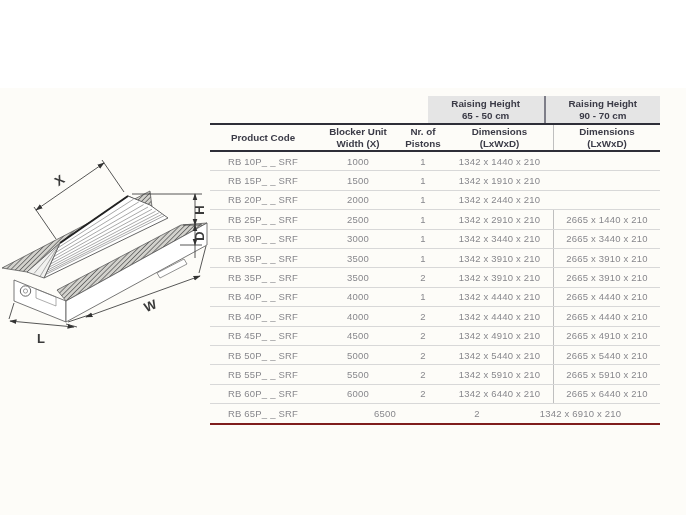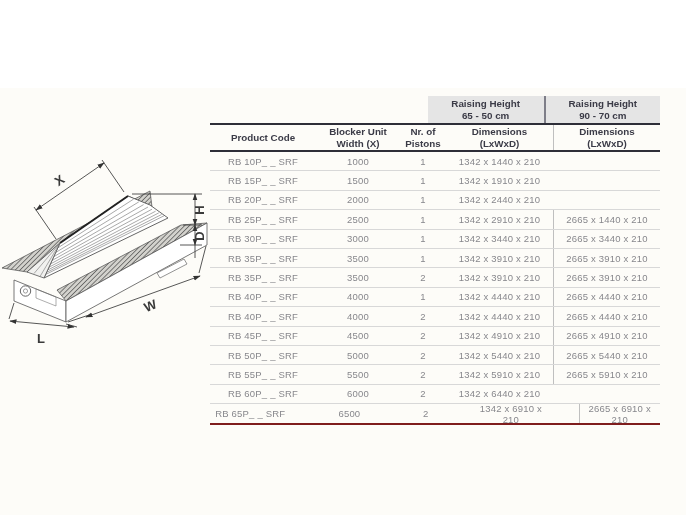--- a/index.html
+++ b/index.html
@@ -232,23 +232,23 @@
           <div class="cell c1">5500</div>
           <div class="cell c2">2</div>
           <div class="cell c3">1342 x 5910 x 210</div>
           <div class="cell c4">2665 x 5910 x 210</div>
         </div>
         <div class="trow">
           <div class="cell c0">RB 60P_ _ SRF</div>
           <div class="cell c1">6000</div>
           <div class="cell c2">2</div>
           <div class="cell c3">1342 x 6440 x 210</div>
+          <div class="cell c4">2665 x 6440 x 210</div>
         </div>
         <div class="trow">
           <div class="cell c0">RB 65P_ _ SRF</div>
           <div class="cell c1">6500</div>
           <div class="cell c2">2</div>
           <div class="cell c3">1342 x 6910 x 210</div>
-          <div class="cell c4">2665 x 6910 x 210</div>
         </div>
       </div>
   </div>
 </div>
 
 </body></html>

